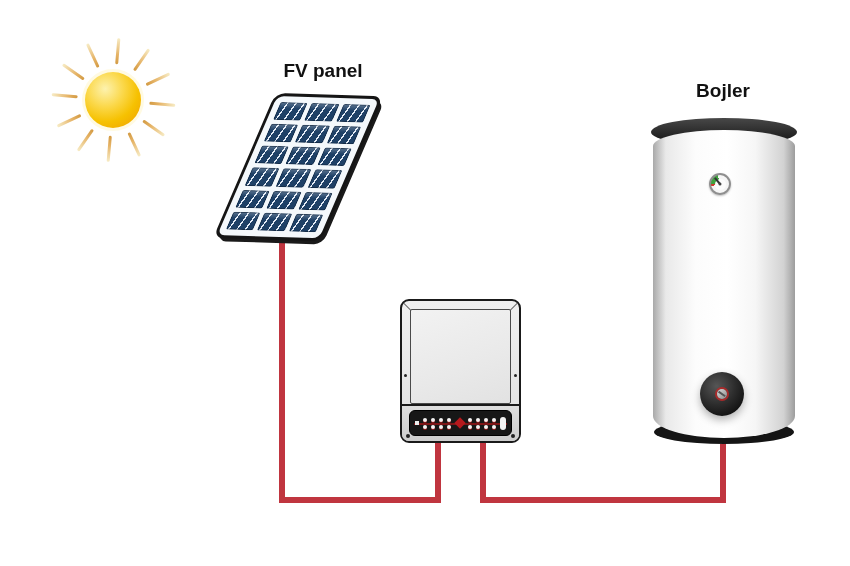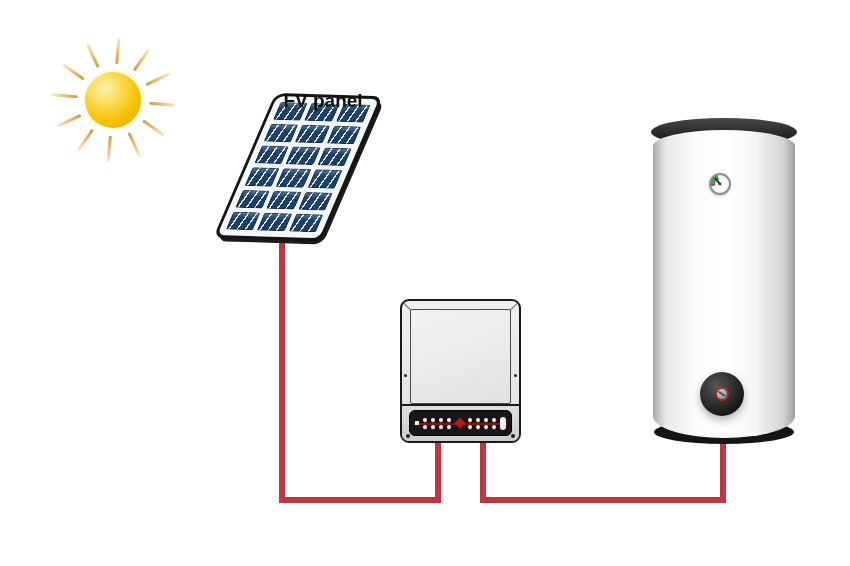--- a/index.html
+++ b/index.html
@@ -134,21 +134,21 @@
     <i class="ray" style="--a:155deg"></i>
     <i class="ray" style="--a:185deg"></i>
     <i class="ray" style="--a:215deg"></i>
     <i class="ray" style="--a:245deg"></i>
     <i class="ray" style="--a:275deg"></i>
     <i class="ray" style="--a:305deg"></i>
     <i class="ray" style="--a:335deg"></i>
     <div class="sun-disc"></div>
   </div>
 
-  <div class="label" style="left:258px; top:60px; width:130px;margin-top:30px;">FV panel</div>
+  <div class="label" style="left:258px; top:60px; width:130px;">FV panel</div>
   <div class="pv">
     <i class="cell"></i>
     <i class="cell"></i>
     <i class="cell"></i>
     <i class="cell"></i>
     <i class="cell"></i>
     <i class="cell"></i>
     <i class="cell"></i>
     <i class="cell"></i>
     <i class="cell"></i>
@@ -194,20 +194,21 @@
           <i class="pin"></i>
           <i class="pin"></i>
         </div>
         <i class="term-pill"></i>
       </div>
       <i class="screw bl"></i>
       <i class="screw br"></i>
     </div>
   </div>
 
+  <div class="label" style="left:663px; top:80px; width:120px;">Bojler</div>
   <div class="boiler">
     <div class="boiler-rim"></div>
     <div class="boiler-cap"></div>
     <div class="boiler-body">
       <div class="gauge">
         <div class="gauge-face">
           <div class="needle"></div>
           <div class="gauge-dot"></div>
         </div>
       </div>

